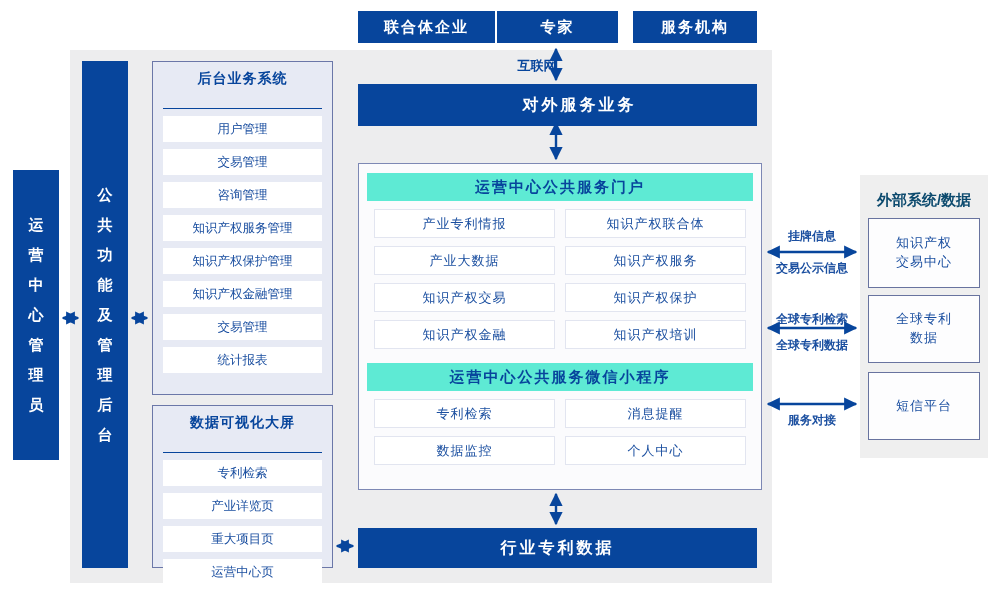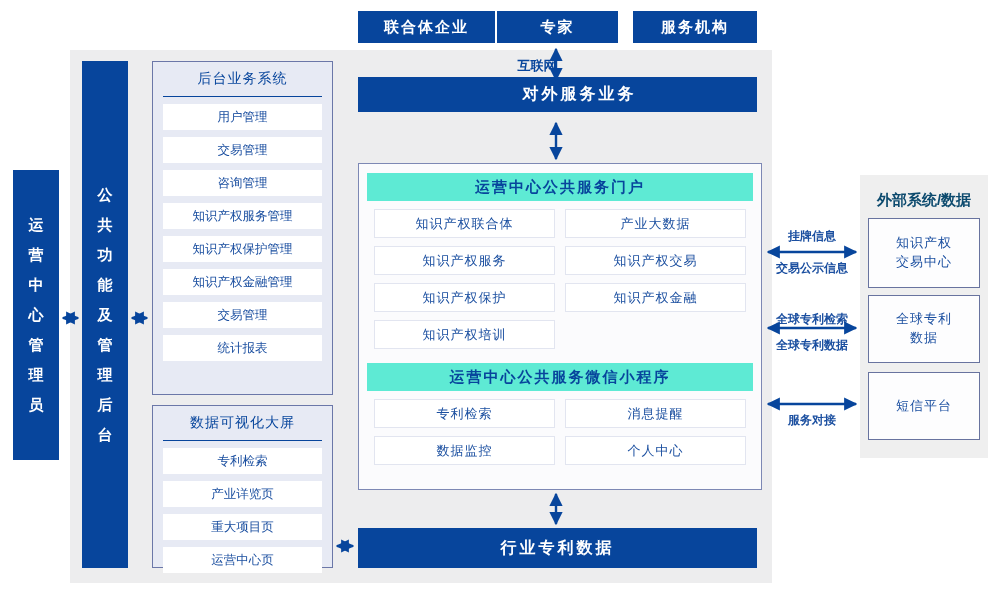--- a/index.html
+++ b/index.html
@@ -10,21 +10,21 @@
   .right-panel { position:absolute; left:860px; top:175px; width:128px; height:283px; background:#efefef; }
 
   .blue-box { background:#07459c; color:#ffffff; font-weight:bold; display:flex; align-items:center; justify-content:center; }
   .top-actor { position:absolute; top:11px; height:32px; font-size:15px; letter-spacing:2px; }
   .bar { position:absolute; left:358px; width:399px; font-size:16px; letter-spacing:3px; }
 
   .vbar { position:absolute; }
   .vbar .vtxt { width:1em; font-size:15px; font-weight:bold; color:#fff; word-break:break-all; text-align:center; line-height:2.0; letter-spacing:0; }
 
   .sec-box { position:absolute; left:152px; width:181px; background:#e7eaf4; border:1px solid #6b77a8; }
-  .sec-title { margin:8px 10px 0; padding-bottom:8px; border-bottom:1px solid #07459c; text-align:center; font-weight:normal; color:#07459c; font-size:14px; letter-spacing:1px; }
+  .sec-title { margin:8px 10px 0; padding-bottom:20px; border-bottom:1px solid #07459c; text-align:center; font-weight:bold; color:#07459c; font-size:14px; letter-spacing:1px; }
   .sec-item { margin:7px 10px 0; height:26px; background:#ffffff; color:#1b4fa0; font-size:12.5px; display:flex; align-items:center; justify-content:center; }
 
   .center-box { position:absolute; left:358px; top:163px; width:404px; height:327px; background:#fbfbfd; border:1.5px solid #7d88b4; }
   .center-head { margin:9px 8px 0; height:28px; background:#5eead4; color:#07459c; font-weight:bold; font-size:15px; letter-spacing:2px; display:flex; align-items:center; justify-content:center; }
   .center-grid { display:grid; grid-template-columns:1fr 1fr; gap:8px 10px; margin:8px 15px 0; }
   .center-item { height:29px; background:#ffffff; border:1px solid #e2e5f0; color:#1b4fa0; font-size:13px; display:flex; align-items:center; justify-content:center; letter-spacing:1px; }
   .mini-head { margin-top:14px; }
 
   .ext-title { padding-top:16px; text-align:center; font-weight:bold; color:#0c4a6e; font-size:15px; }
   .ext-box { position:absolute; left:8px; width:112px; background:#fdfdfe; border:1px solid #68739f; color:#1b4fa0; font-size:13px; display:flex; flex-direction:column; align-items:center; justify-content:center; line-height:1.45; letter-spacing:1px; }
@@ -46,21 +46,21 @@
     </div>
   <div class="blue-box top-actor" style="left:497px; width:121px;">
       <span>专家</span>
     </div>
   <div class="blue-box top-actor" style="left:633px; width:124px;">
       <span>服务机构</span>
     </div>
 
   <div class="lbl-internet">互联网</div>
 
-  <div class="blue-box bar" style="top:77px; height:35px;padding-left:44px;">
+  <div class="blue-box bar" style="top:84px; height:42px;padding-left:44px;">
       <span>对外服务业务</span>
     </div>
   <div class="blue-box bar" style="top:528px; height:40px;">
       <span>行业专利数据</span>
     </div>
 
   <div class="blue-box vbar" style="left:13px; top:170px; width:46px; height:290px;">
     <span class="vtxt">运营中心管理员</span>
   </div>
   <div class="blue-box vbar" style="left:82px; top:61px; width:46px; height:507px;">
@@ -85,20 +85,21 @@
     <div class="sec-item">产业详览页</div>
     <div class="sec-item">重大项目页</div>
     <div class="sec-item">运营中心页</div>
   </div>
 
   <div class="center-box">
     <div class="center-head">
         <span>运营中心公共服务门户</span>
       </div>
     <div class="center-grid">
+      <div class="center-item">产业专利情报</div>
       <div class="center-item">知识产权联合体</div>
       <div class="center-item">产业大数据</div>
       <div class="center-item">知识产权服务</div>
       <div class="center-item">知识产权交易</div>
       <div class="center-item">知识产权保护</div>
       <div class="center-item">知识产权金融</div>
       <div class="center-item">知识产权培训</div>
     </div>
     <div class="center-head mini-head">
         <span>运营中心公共服务微信小程序</span>

